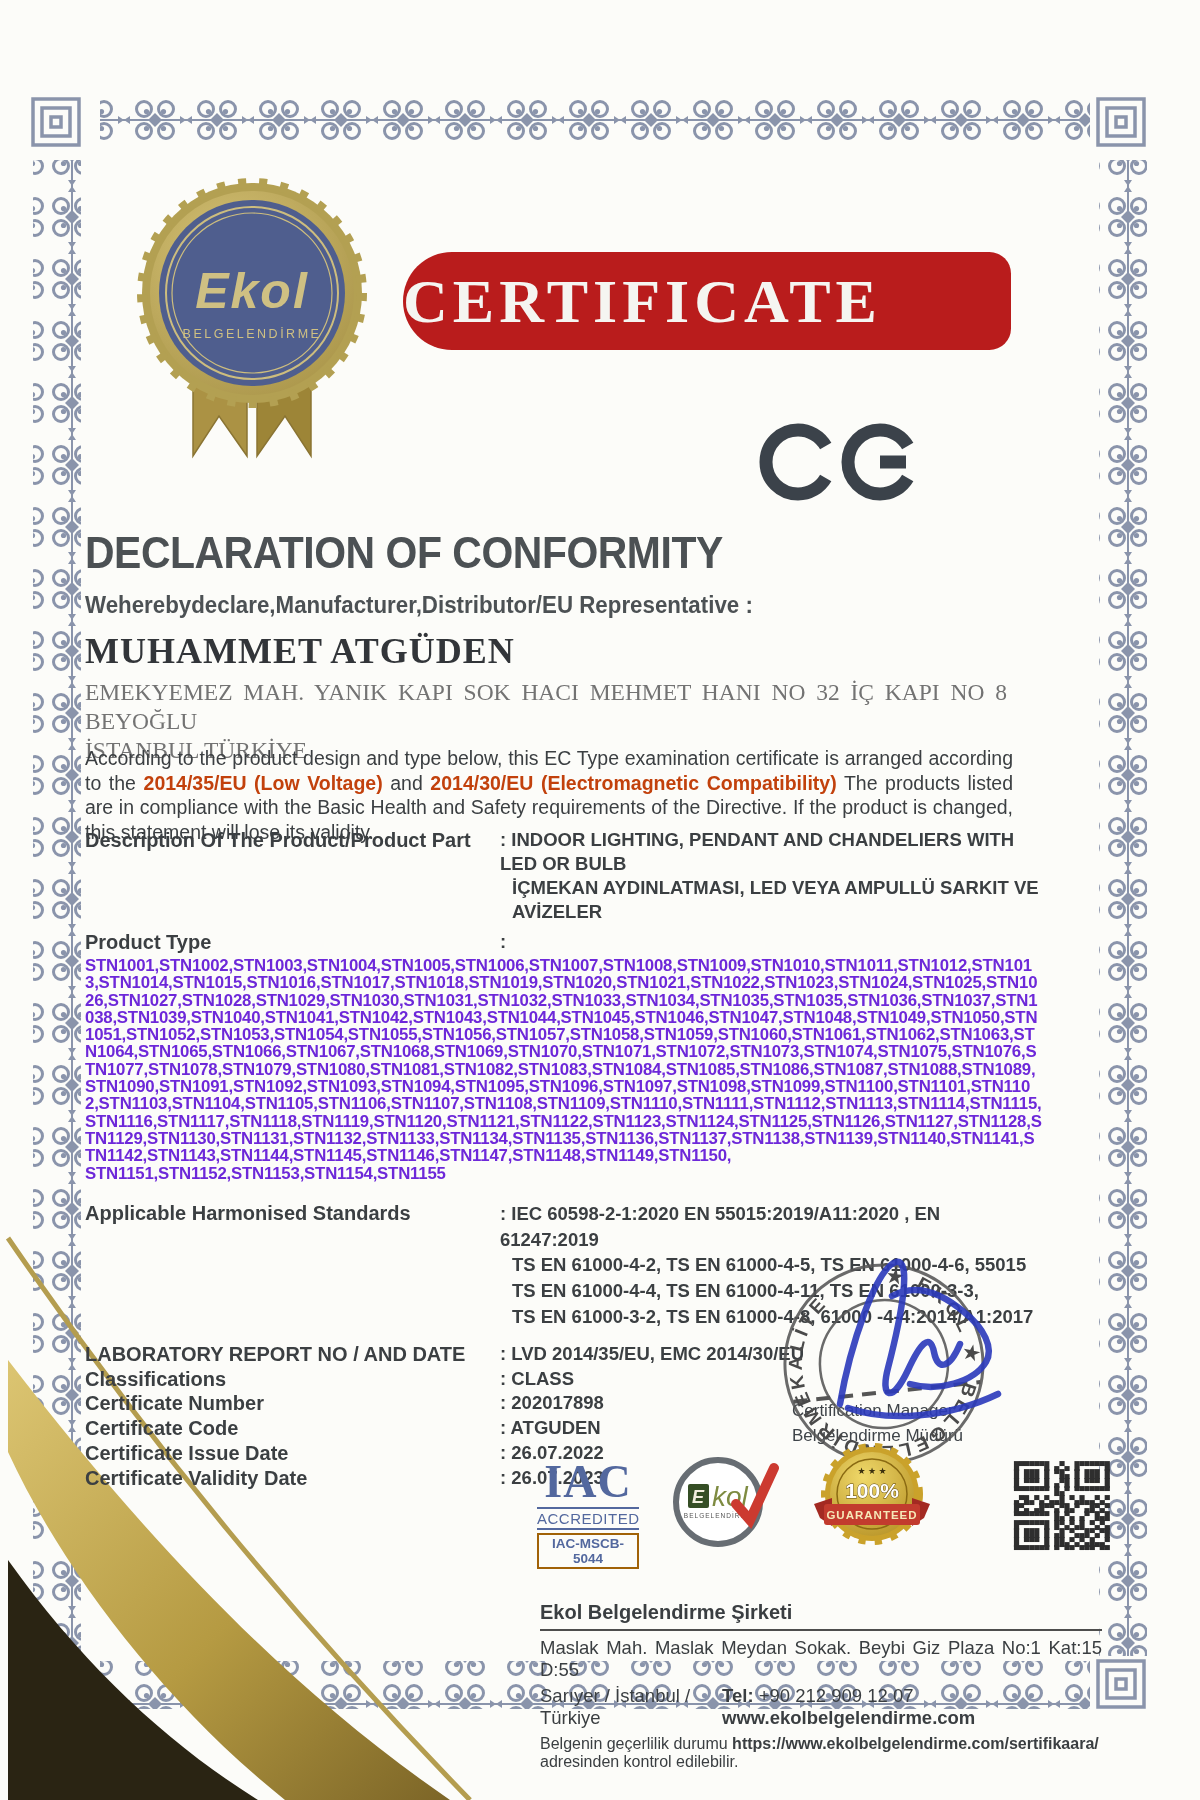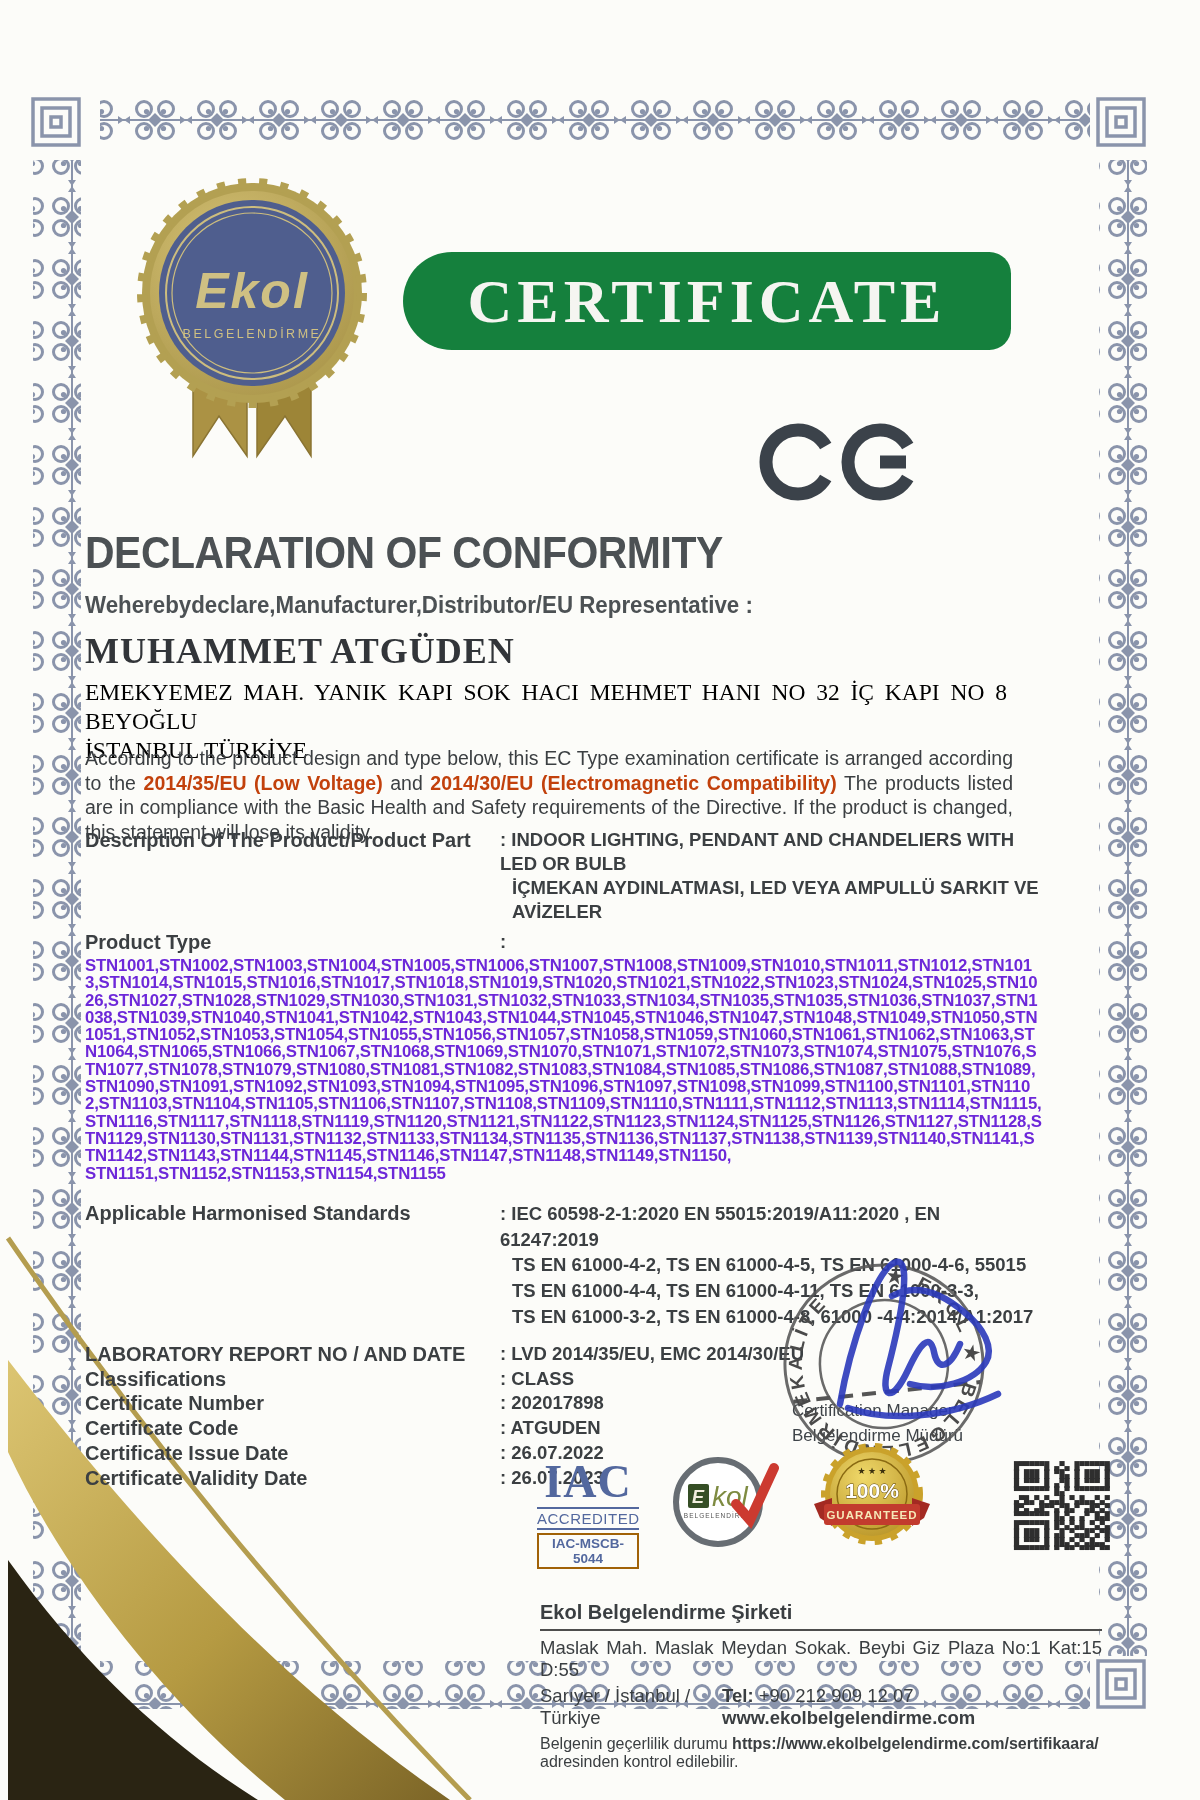--- a/index.html
+++ b/index.html
@@ -9,35 +9,35 @@
   svg text{font-family:"Liberation Sans",sans-serif;}
 
   
   #border-svg{position:absolute;left:0;top:0;width:1200px;height:1800px;}
   #swoosh-svg{position:absolute;left:0;top:0;width:1200px;height:1800px;pointer-events:none;}
 
   
   .seal{left:127px;top:168px;width:250px;height:300px;}
 
   
-  .banner{left:403px;top:252px;width:608px;height:98px;background:#15803d;
-          border-radius:50px 22px 22px 50px;display:flex;align-items:center;justify-content:center;}
+  .banner{left:403px;top:252px;width:608px;height:98px;background:#b91c1c;
+          border-radius:50px 22px 22px 50px;display:flex;align-items:center;}
   .banner span{font-family:"Liberation Serif",serif;font-weight:700;font-size:62px;
                color:#f5f5f1;letter-spacing:5px;}
 
   .ce{left:758px;top:420px;width:165px;height:84px;}
 
   .title{left:85px;top:528px;font-size:44px;font-weight:700;color:#4c5154;white-space:nowrap;
          transform:scaleX(.93);transform-origin:left top;letter-spacing:-.5px;}
   .subtitle{left:85px;top:592px;font-size:23px;font-weight:700;color:#4c5154;white-space:nowrap;
             transform:scaleX(.97);transform-origin:left top;}
   .mname{left:85px;top:630px;font-family:"Liberation Serif",serif;font-weight:700;
          font-size:36px;color:#323539;letter-spacing:1px;}
   .addr{left:85px;top:678px;width:922px;font-family:"Liberation Serif",serif;
-        font-size:23.5px;color:#000000;line-height:29px;}
+        font-size:23.5px;color:#737373;line-height:29px;}
   .addr .l1{text-align:justify;text-align-last:justify;}
   .intro{left:85px;top:746px;width:928px;font-size:19.5px;line-height:24.6px;
          text-align:justify;color:#3b3f42;}
   .intro b{color:#c2410c;}
 
   .rows{left:85px;top:828px;width:958px;}
   .row{display:flex;align-items:flex-start;}
   .row .lbl{width:415px;flex:none;font-weight:700;font-size:20px;color:#3b3f42;line-height:24px;}
   .row .val{flex:1;font-weight:700;font-size:18.5px;color:#3b3f42;line-height:24px;}
   .val .cont{padding-left:12px;}

